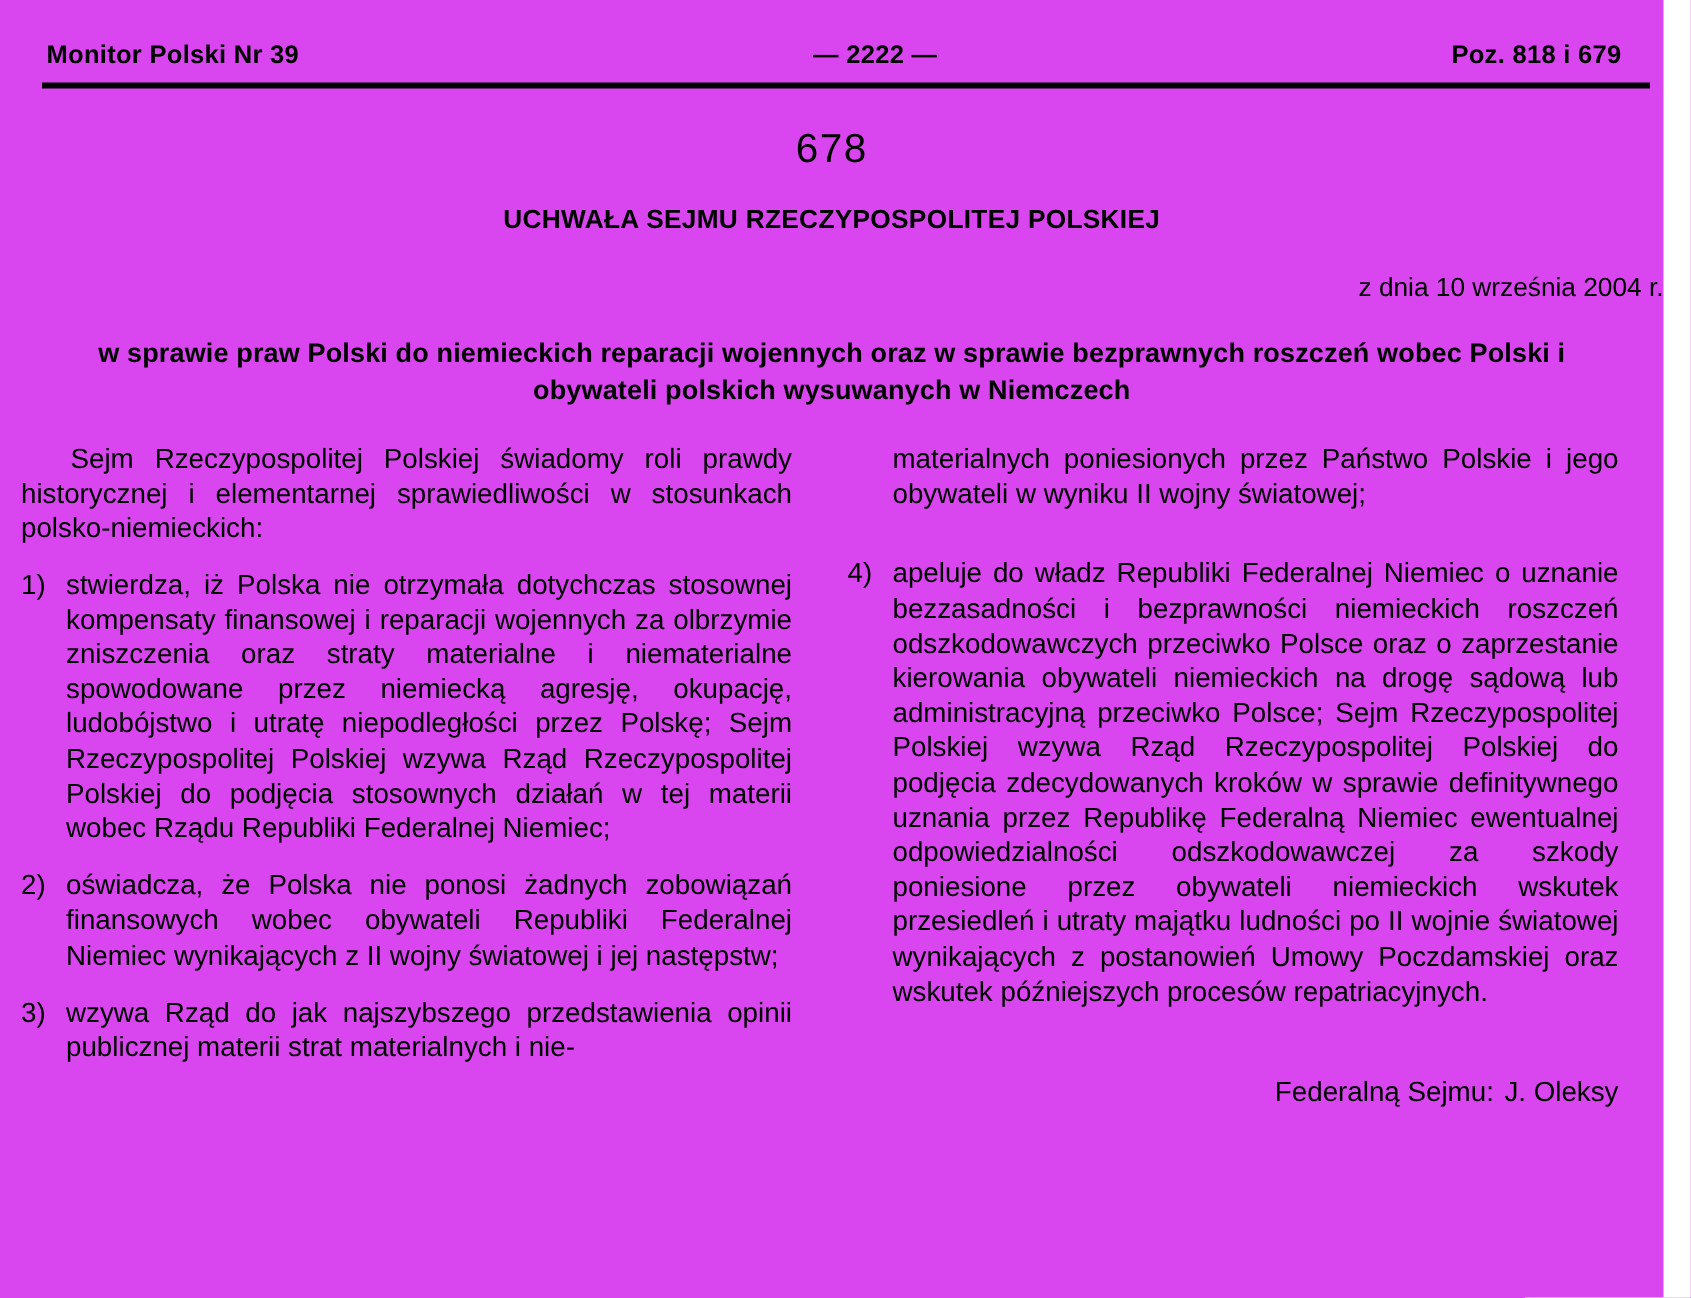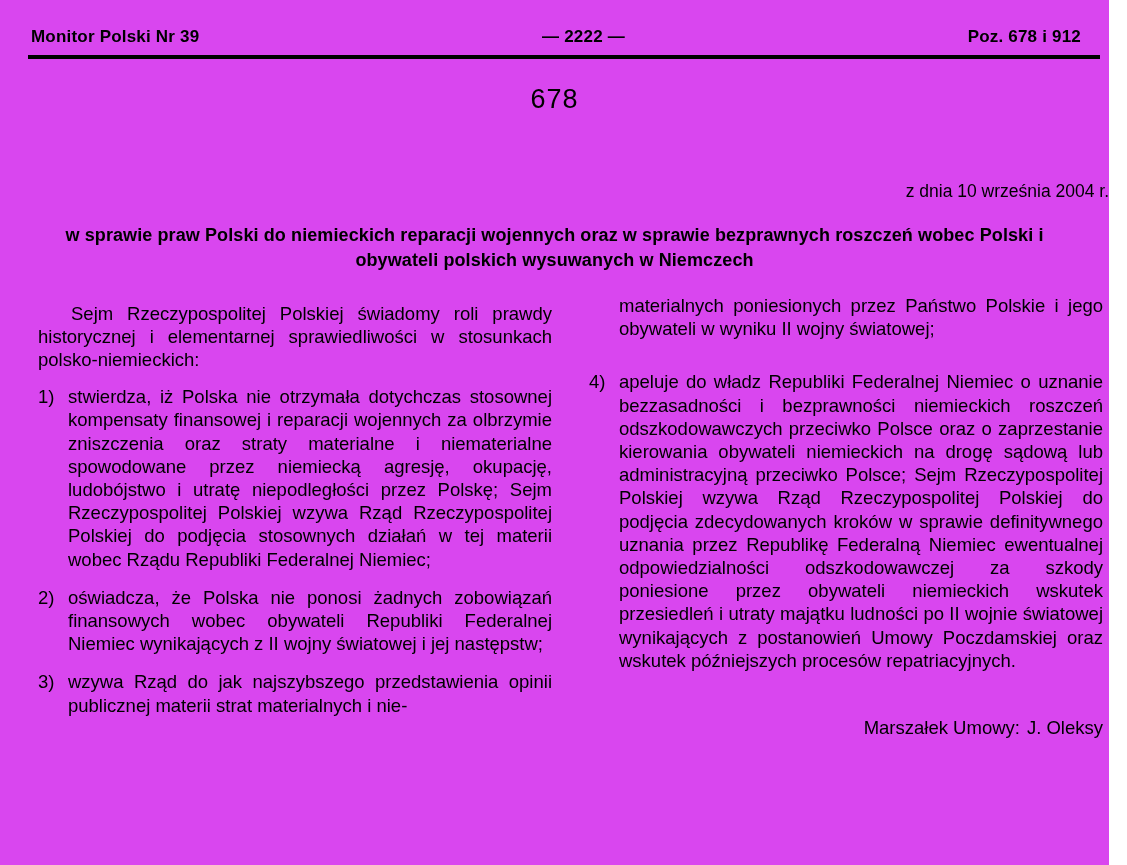--- a/index.html
+++ b/index.html
@@ -48,22 +48,22 @@
   .act-subject {
     position: absolute;
     top: 223px; left: 50%; transform: translateX(-50%);
     width: 1005px;
     text-align: center;
     font-size: 18px; font-weight: 700; line-height: 24.5px;
     letter-spacing: 0.1px;
   }
   .columns {
     position: absolute;
-    top: 294px; left: 38px; width: 1066px;
-    display: flex; gap: 37px; align-items: center;
+    top: 294px; left: 14px; width: 1066px;
+    display: flex; gap: 37px;
   }
   .col {
     width: 514px; flex: 0 0 514px;
     font-size: 18.5px; line-height: 23.2px;
     text-align: justify;
   }
   .intro {
     text-indent: 33px;
     margin-bottom: 14px;
   }
@@ -90,26 +90,27 @@
   }
 </style>
 </head>
 <body>
 
 <div class="page">
 
   <div class="running-header">
     <span>Monitor Polski Nr 39</span>
     <span>— 2222 —</span>
-    <span>Poz. 678 i 912</span>
+    <span>Poz. 818 i 679</span>
   </div>
 
   <div class="rule"></div>
 
   <div class="act-number">678</div>
+  <div class="act-title">UCHWAŁA SEJMU RZECZYPOSPOLITEJ POLSKIEJ</div>
   <div class="act-date">z dnia 10 września 2004 r.</div>
   <div class="act-subject">w sprawie praw Polski do niemieckich reparacji wojennych oraz w sprawie bezprawnych roszczeń wobec Polski i obywateli polskich wysuwanych w Niemczech</div>
 
   <div class="columns">
 
     <div class="col">
       <p class="intro">Sejm Rzeczypospolitej Polskiej świadomy roli prawdy historycznej i elementarnej sprawiedliwości w stosunkach polsko-niemieckich:</p>
 
       <div class="item">
         <span class="marker">1)</span>
@@ -129,19 +130,19 @@
 
     <div class="col">
       <p class="continuation">materialnych poniesionych przez Państwo Polskie i jego obywateli w wyniku II wojny światowej;</p>
 
       <div class="item">
         <span class="marker">4)</span>
         <span>apeluje do władz Republiki Federalnej Niemiec o uznanie bezzasadności i bezprawności niemieckich roszczeń odszkodowawczych przeciwko Polsce oraz o zaprzestanie kierowania obywateli niemieckich na drogę sądową lub administracyjną przeciwko Polsce; Sejm Rzeczypospolitej Polskiej wzywa Rząd Rzeczypospolitej Polskiej do podjęcia zdecydowanych kroków w sprawie definitywnego uznania przez Republikę Federalną Niemiec ewentualnej odpowiedzialności odszkodowawczej za szkody poniesione przez obywateli niemieckich wskutek przesiedleń i utraty majątku ludności po II wojnie światowej wynikających z postanowień Umowy Poczdamskiej oraz wskutek późniejszych procesów repatriacyjnych.</span>
       </div>
 
       <div class="signature">
-        <span>Marszałek Umowy:</span><span class="sig-name">J. Oleksy</span>
+        <span>Federalną Sejmu:</span><span class="sig-name">J. Oleksy</span>
       </div>
     </div>
 
   </div>
 
 </div>
 
 </body></html>

